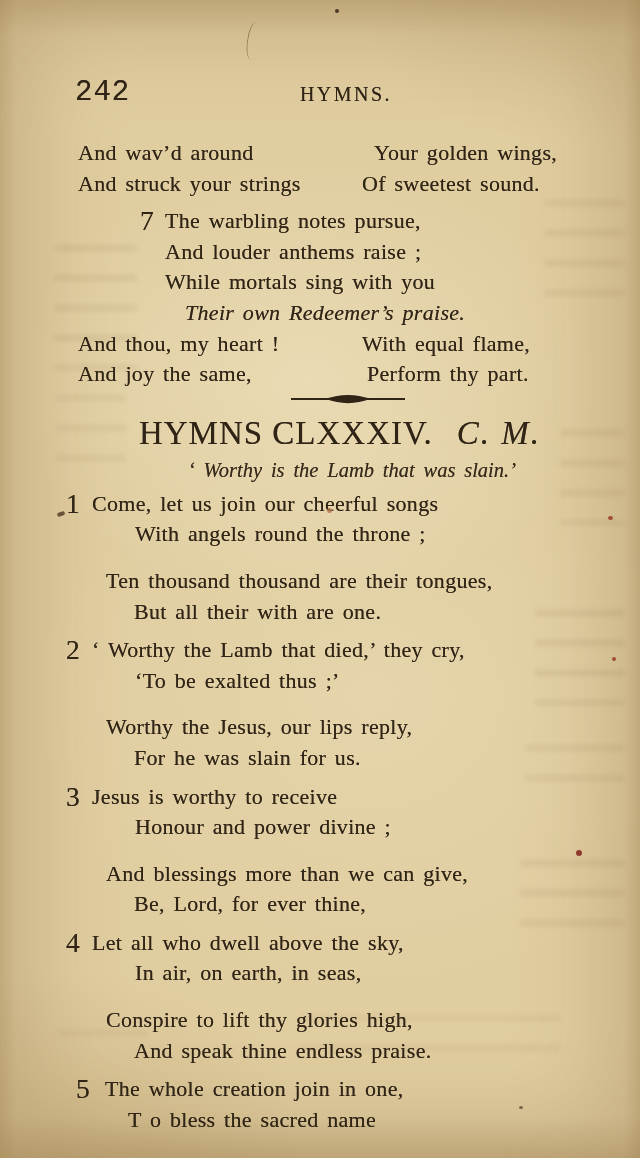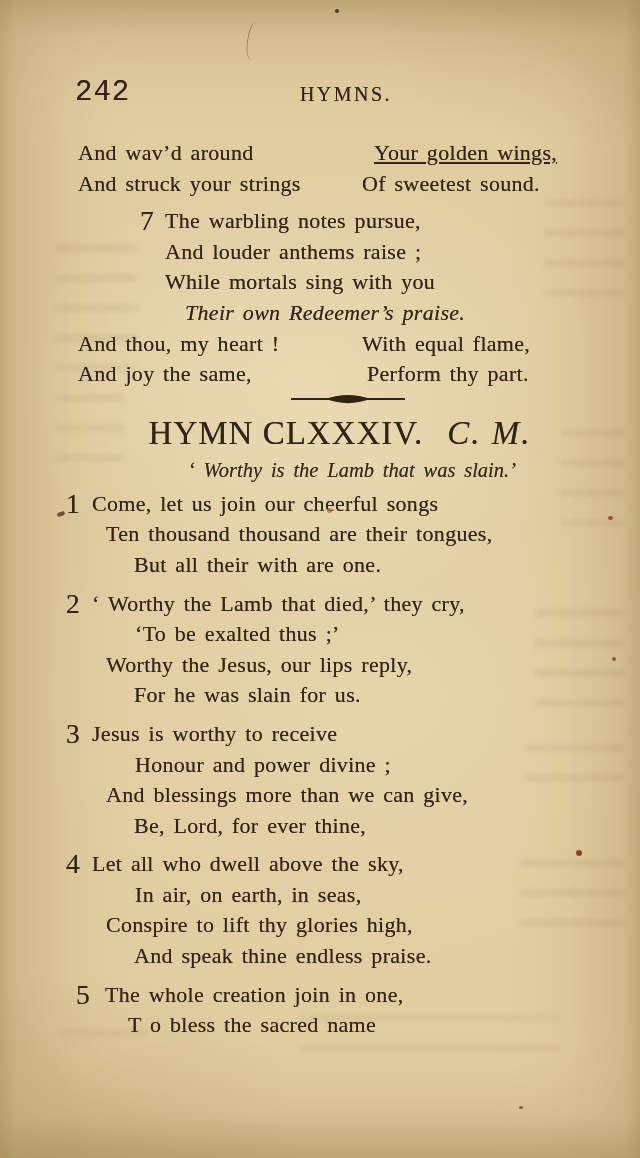--- a/index.html
+++ b/index.html
@@ -42,21 +42,21 @@
   }
 
   
   .line {
     display: block; height: 30.6px; line-height: 30.6px;
     font-size: 22px; letter-spacing: 0.3px; word-spacing: 0.13em;
     white-space: nowrap;
   }
   .split { position: relative; margin-left: 18px; }
   .split .right { position: absolute; top: 0; }
-  .r-a { left: 296px; text-decoration: underline; }
+  .r-a { left: 296px; }
   .r-b { left: 284px; }
   .r-c { left: 284px; }
   .r-d { left: 289px; }
 
   .opening-couplet { margin-top: 31px; }
 
   .stanza, .verse { position: relative; }
   .stanza-7 { margin-top: 7px; }
   .vnum { position: absolute; top: 0; font-size: 27.5px; line-height: 30.6px; }
   .stanza-7 .vnum { left: 80px; }
@@ -86,21 +86,21 @@
     color: #352a1b;
   }
 
   
   .verses { margin-top: 7px; }
   .verse { margin-top: 8px; }
   .verse .vnum { left: 6px; }
   .verse-5 .vnum { left: 16px; }
   .la { margin-left: 32px; }
   .lb { margin-left: 75px; }
-  .lc { margin-left: 46px; }
+  .lc { margin-left: 46px; margin-top: 16px; }
   .ld { margin-left: 74px; }
   .verse-5 .la { margin-left: 45px; }
   .verse-5 .lb { margin-left: 68px; }
 
   
   .ghost {
     position: absolute; z-index: 1; pointer-events: none;
     background: repeating-linear-gradient(180deg, #7a5f38 0 6px, rgba(122,95,56,0) 6px 30px);
     filter: blur(2.5px); opacity: 0.11; border-radius: 4px;
   }
@@ -174,29 +174,30 @@
     </section>
 
     <div class="divider">
       <svg width="118" height="14" viewBox="0 0 118 14" aria-hidden="true">
         <line x1="2" y1="7" x2="116" y2="7" stroke="#2f2416" stroke-width="2"></line>
         <path d="M37 7 C51 1.5 67 1.5 81 7 C67 12.5 51 12.5 37 7 Z" fill="#2f2416"></path>
       </svg>
     </div>
 
     <h2 class="hymn-title ink">
-      <span>HYMN CLXXXIV.</span><span class="meter">C. M.</span>
+      <span>HYMNS CLXXXIV.</span><span class="meter">C. M.</span>
     </h2>
     <div class="epigraph ink">‘ Worthy is the Lamb that was slain.’</div>
 
     <section class="verses">
 
       <div class="verse verse-1" style="margin-top:0;">
         <span class="vnum ink">1</span>
         <div class="line la ink">Come, let us join our cheerful songs</div>
+        <div class="line lb ink">With angels round the throne ;</div>
         <div class="line lc ink">Ten thousand thousand are their tongues,</div>
         <div class="line ld ink">But all their with are one.</div>
       </div>
 
       <div class="verse verse-2">
         <span class="vnum ink">2</span>
         <div class="line la ink">‘ Worthy the Lamb that died,’ they cry,</div>
         <div class="line lb ink">‘To be exalted thus ;’</div>
         <div class="line lc ink">Worthy the Jesus, our lips reply,</div>
         <div class="line ld ink">For he was slain for us.</div>

